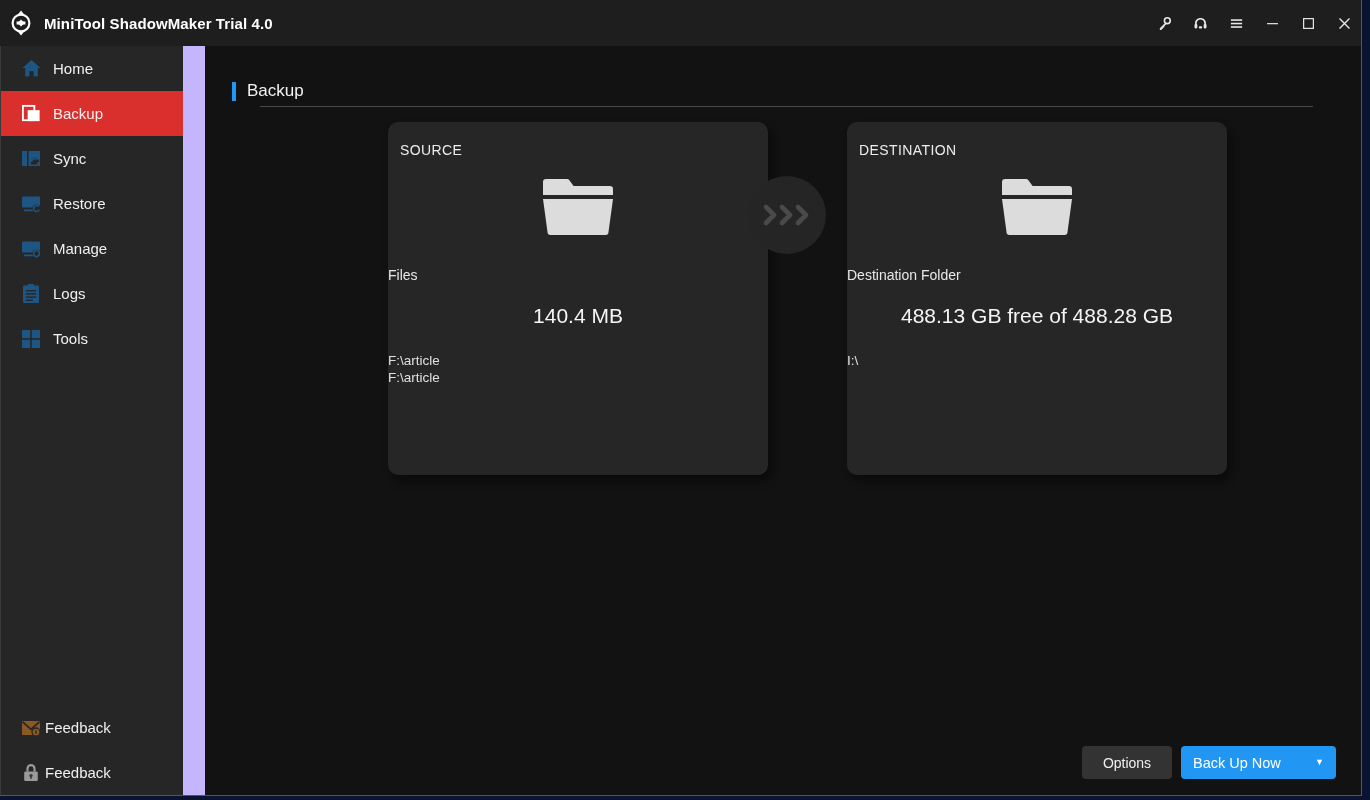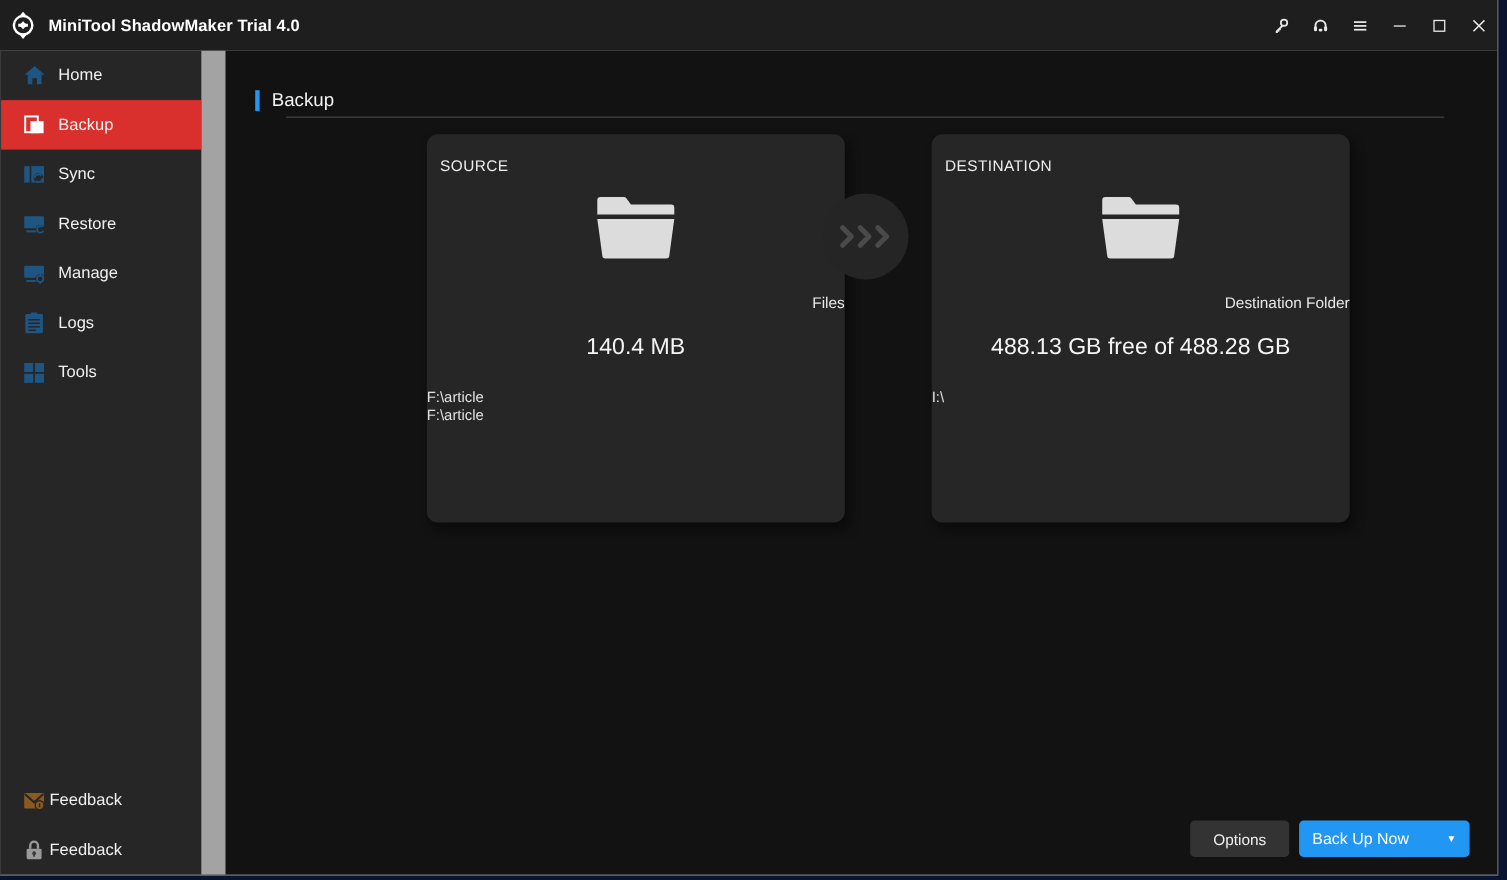--- a/index.html
+++ b/index.html
@@ -5,21 +5,21 @@
   * { box-sizing: border-box; margin: 0; padding: 0; }
   html, body {
     width: 1370px; height: 800px;
     background: #0a1430;
     font-family: "Liberation Sans", sans-serif;
     overflow: hidden;
   }
   #app {
     position: absolute; left: 0; top: 0;
     width: 1362px; height: 796px;
-    background: #a3a3a3;
+    background: #c4b5fd;
     border-right: 1px solid #555;
     border-bottom: 1px solid #555;
     overflow: hidden;
   }
 
   
   #titlebar {
     position: absolute; left: 0; top: 0; width: 1362px; height: 46px;
     background: #1e1e1e;
     display: flex; align-items: center;
@@ -96,21 +96,21 @@
     position: absolute; left: 12px; top: 20px;
     color: #ededed; font-size: 14px; letter-spacing: .4px;
   }
   .folder {
     position: absolute; left: 50%; top: 53px;
     transform: translateX(-50%);
     width: 74px; height: 62px;
   }
   .cardtype {
     position: absolute; left: 0; top: 145px; width: 100%;
-    text-align: right; color: #e8e8e8; font-size: 14px;
+    text-align: left; color: #e8e8e8; font-size: 14px;
   }
   .cardsize {
     position: absolute; left: 0; top: 182px; width: 100%;
     text-align: center; color: #f5f5f5; font-size: 21px;
   }
   .cardpaths {
     position: absolute; left: 0; top: 230px; width: 100%;
     text-align: left; color: #e0e0e0; font-size: 13.5px; line-height: 17px;
   }
   .cardpaths div { white-space: pre; }

